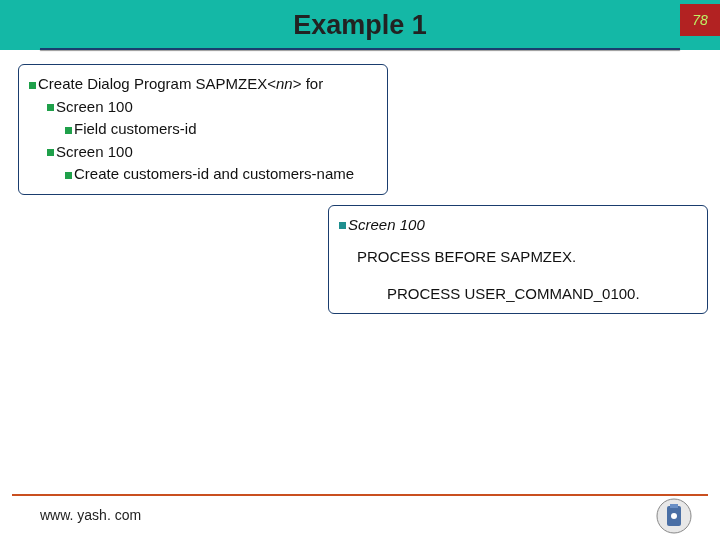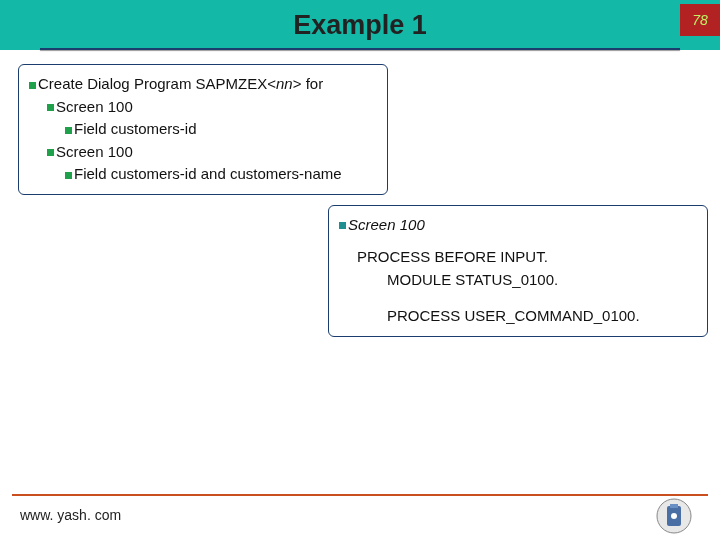--- a/index.html
+++ b/index.html
@@ -87,21 +87,21 @@
     .indent2 { padding-left: 36px; }
     .italic { font-style: italic; }
     .footer {
       position: absolute;
       bottom: 0;
       left: 0;
       width: 100%;
       height: 46px;
       display: flex;
       align-items: center;
-      padding: 0 30px 4px 20px;
+      padding: 0 30px 4px 40px;
     }
     .footer-line {
       position: absolute;
       top: 0;
       left: 12px;
       right: 12px;
       height: 2px;
       background: #c94f1f;
     }
     .footer-text {
@@ -136,31 +136,30 @@
     <div class="indent1">
       <span class="bullet"></span><span>Screen 100</span>
     </div>
     <div class="indent2">
       <span class="bullet"></span><span>Field customers-id</span>
     </div>
     <div class="indent1">
       <span class="bullet"></span><span>Screen 100</span>
     </div>
     <div class="indent2">
-      <span class="bullet"></span><span>Field customers-id and customers-name</span>
+      <span class="bullet"></span><span>Create customers-id and customers-name</span>
     </div>
   </div>
 
   <div class="box box2">
     <div>
       <span class="bullet-teal"></span><span class="italic">Screen 100</span>
     </div>
     <div style="height:10px"></div>
-    <div class="indent1">PROCESS BEFORE INPUT.</div>
-    <div class="indent1" style="padding-left:48px">MODULE STATUS_0100.</div>
+    <div class="indent1">PROCESS BEFORE SAPMZEX.</div>
     <div style="height:14px"></div>
     <div class="indent1" style="padding-left:48px">PROCESS USER_COMMAND_0100.</div>
   </div>
 
 </div>
 
 <div class="footer">
   <div class="footer-line"></div>
   <span class="footer-text">www. yash. com</span>
   <svg class="logo" viewBox="0 0 36 36">

